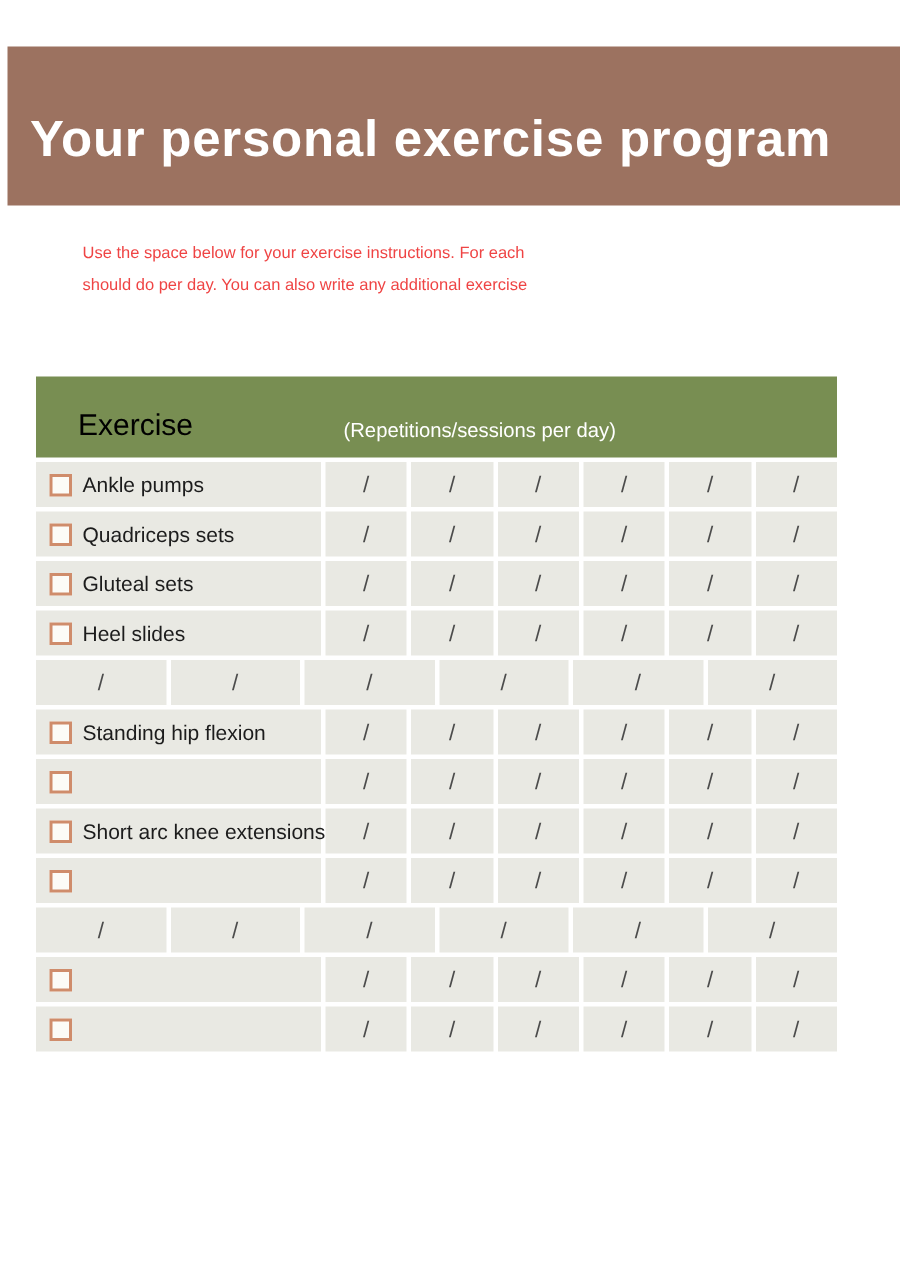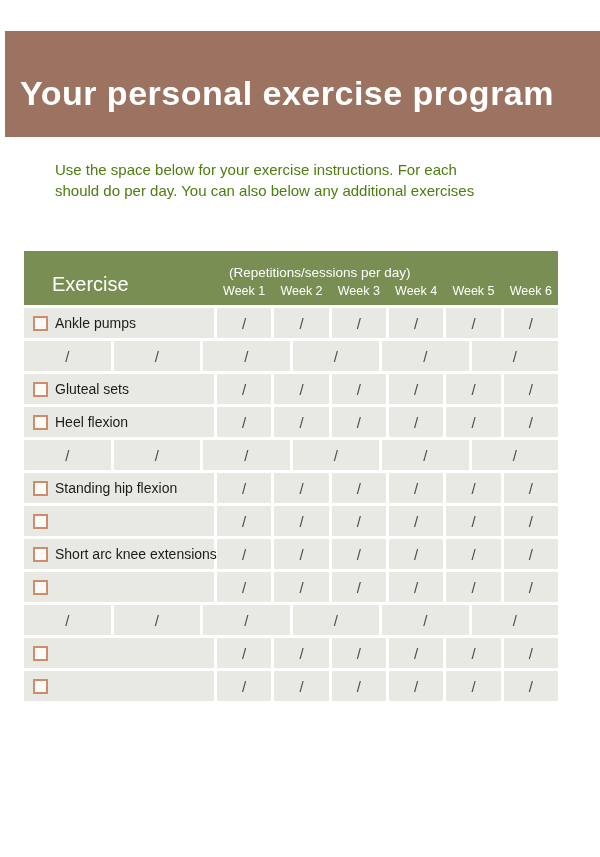--- a/index.html
+++ b/index.html
@@ -11,31 +11,31 @@
     position:absolute;left:5px;top:31px;width:595px;height:106px;
     background:var(--banner-bg,#9c7260);
     display:flex;align-items:center;box-sizing:border-box;padding-top:18px;
   }
   .banner-title{
     color:#ffffff;font-size:34px;font-weight:bold;margin:0 0 0 15px;
     letter-spacing:0.5px;white-space:nowrap;
   }
   .intro{
     position:absolute;left:55px;top:159px;width:505px;
-    font-size:15px;line-height:21px;color:#4d7c0f;
+    font-size:11px;line-height:21px;color:#ef4444;
   }
   .exercise-table{
     position:absolute;left:24px;top:251px;width:534px;
   }
   .table-header{
     background:var(--header-bg,#788e52);height:54px;display:flex;
   }
   .header-exercise{
     width:193px;box-sizing:border-box;display:flex;align-items:flex-end;
-    padding:0 0 9px 28px;color:#ffffff;font-size:20px;
+    padding:0 0 9px 28px;color:#000000;font-size:20px;
   }
   .header-weeks{
     flex:1;display:flex;flex-direction:column;justify-content:flex-end;
     padding-bottom:7px;box-sizing:border-box;
   }
   .reps-caption{
     color:#ffffff;font-size:13.5px;padding-left:12px;margin-bottom:4px;
     white-space:nowrap;
   }
   .week-labels{display:flex;gap:3px;}
@@ -64,52 +64,48 @@
 </style>
 </head>
 <body style="--banner-bg: #9c7260; --header-bg: #788e52; --cell-bg: #e9e9e3; --checkbox-border: #cf8c6b; --slash-color: #4c4c4c;">
 
 <div class="banner">
   <h1 class="banner-title">Your personal exercise program</h1>
 </div>
 
 <div class="intro">
     <div>Use the space below for your exercise instructions. For each</div>
-    <div>should do per day. You can also below any additional exercises</div>
+    <div>should do per day. You can also write any additional exercise</div>
   </div>
 
 <div class="exercise-table">
   <div class="table-header">
     <div class="header-exercise">Exercise</div>
     <div class="header-weeks">
       <div class="reps-caption">(Repetitions/sessions per day)</div>
-      <div class="week-labels">
-          <div class="week-label">Week 1</div>
-          <div class="week-label">Week 2</div>
-          <div class="week-label">Week 3</div>
-          <div class="week-label">Week 4</div>
-          <div class="week-label">Week 5</div>
-          <div class="week-label">Week 6</div>
-        </div>
     </div>
   </div>
   <div class="table-body">
       <div class="row">
         <div class="cell exercise-cell">
           <span class="checkbox"></span>
           <span class="row-label">Ankle pumps</span>
         </div>
         <div class="cell week-cell">/</div>
         <div class="cell week-cell">/</div>
         <div class="cell week-cell">/</div>
         <div class="cell week-cell">/</div>
         <div class="cell week-cell">/</div>
         <div class="cell week-cell">/</div>
       </div>
       <div class="row">
+        <div class="cell exercise-cell">
+          <span class="checkbox"></span>
+          <span class="row-label">Quadriceps sets</span>
+        </div>
         <div class="cell week-cell">/</div>
         <div class="cell week-cell">/</div>
         <div class="cell week-cell">/</div>
         <div class="cell week-cell">/</div>
         <div class="cell week-cell">/</div>
         <div class="cell week-cell">/</div>
       </div>
       <div class="row">
         <div class="cell exercise-cell">
           <span class="checkbox"></span>
@@ -118,21 +114,21 @@
         <div class="cell week-cell">/</div>
         <div class="cell week-cell">/</div>
         <div class="cell week-cell">/</div>
         <div class="cell week-cell">/</div>
         <div class="cell week-cell">/</div>
         <div class="cell week-cell">/</div>
       </div>
       <div class="row">
         <div class="cell exercise-cell">
           <span class="checkbox"></span>
-          <span class="row-label">Heel flexion</span>
+          <span class="row-label">Heel slides</span>
         </div>
         <div class="cell week-cell">/</div>
         <div class="cell week-cell">/</div>
         <div class="cell week-cell">/</div>
         <div class="cell week-cell">/</div>
         <div class="cell week-cell">/</div>
         <div class="cell week-cell">/</div>
       </div>
       <div class="row">
         <div class="cell week-cell">/</div>

